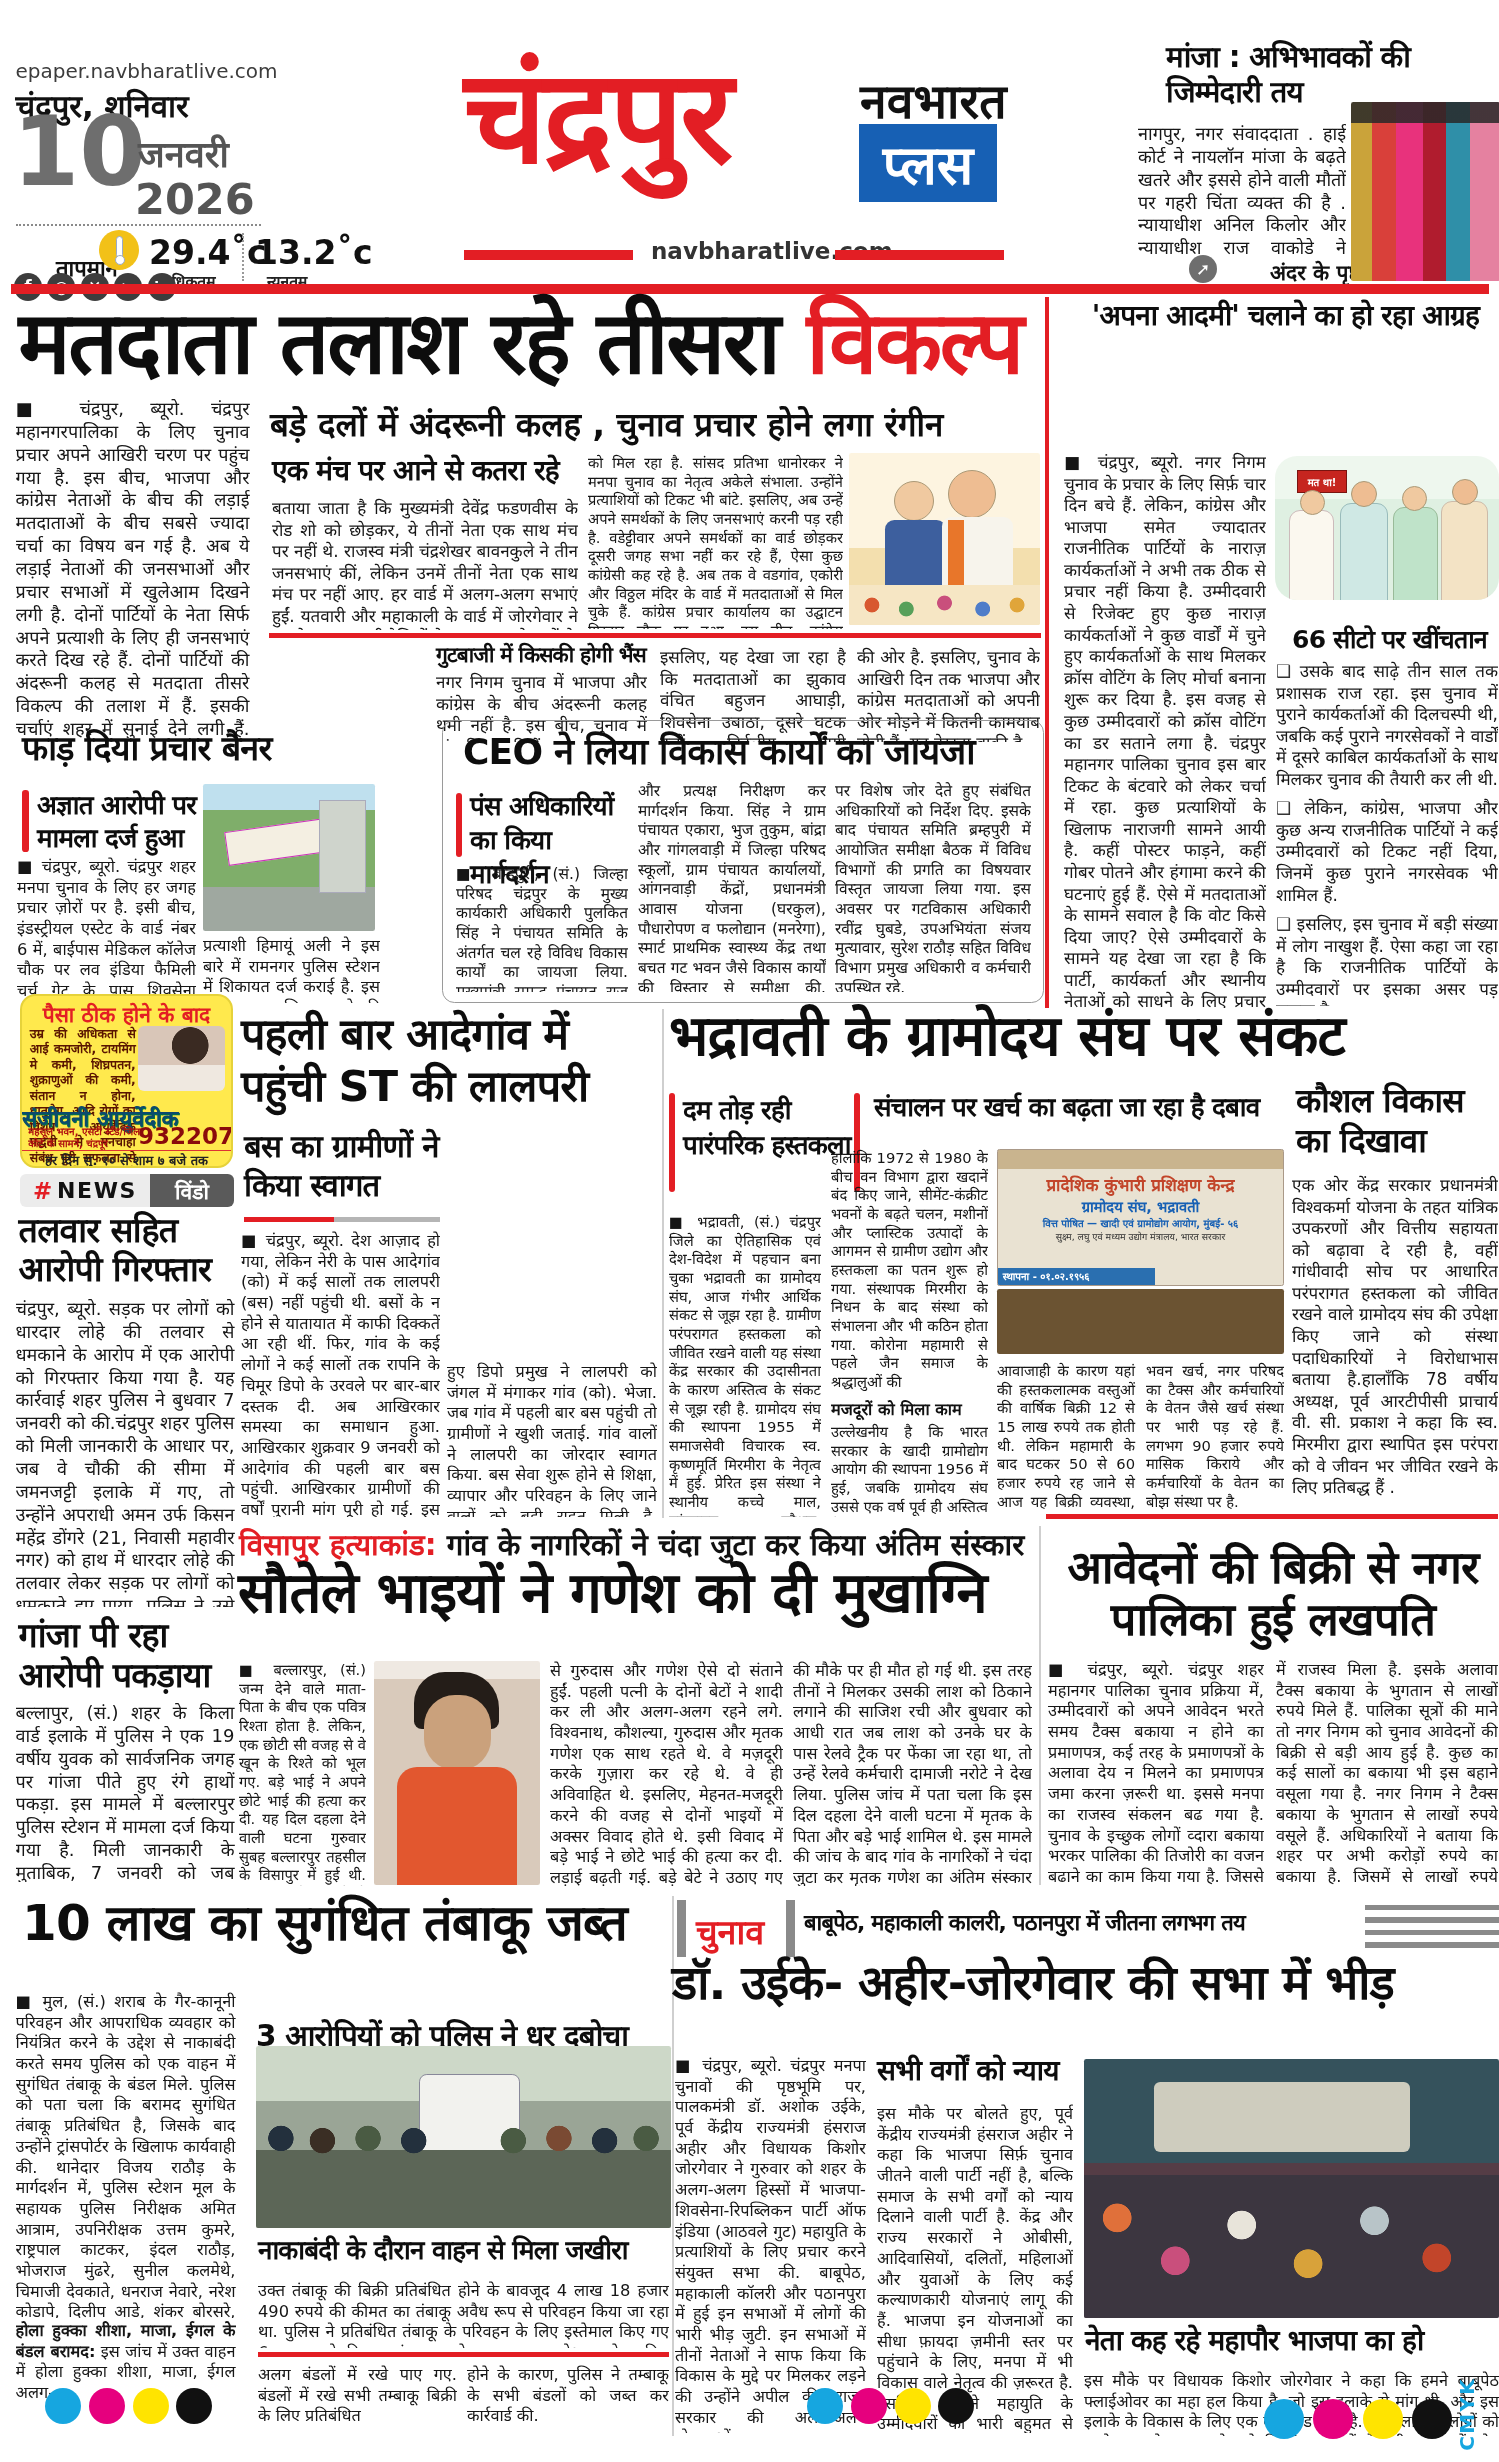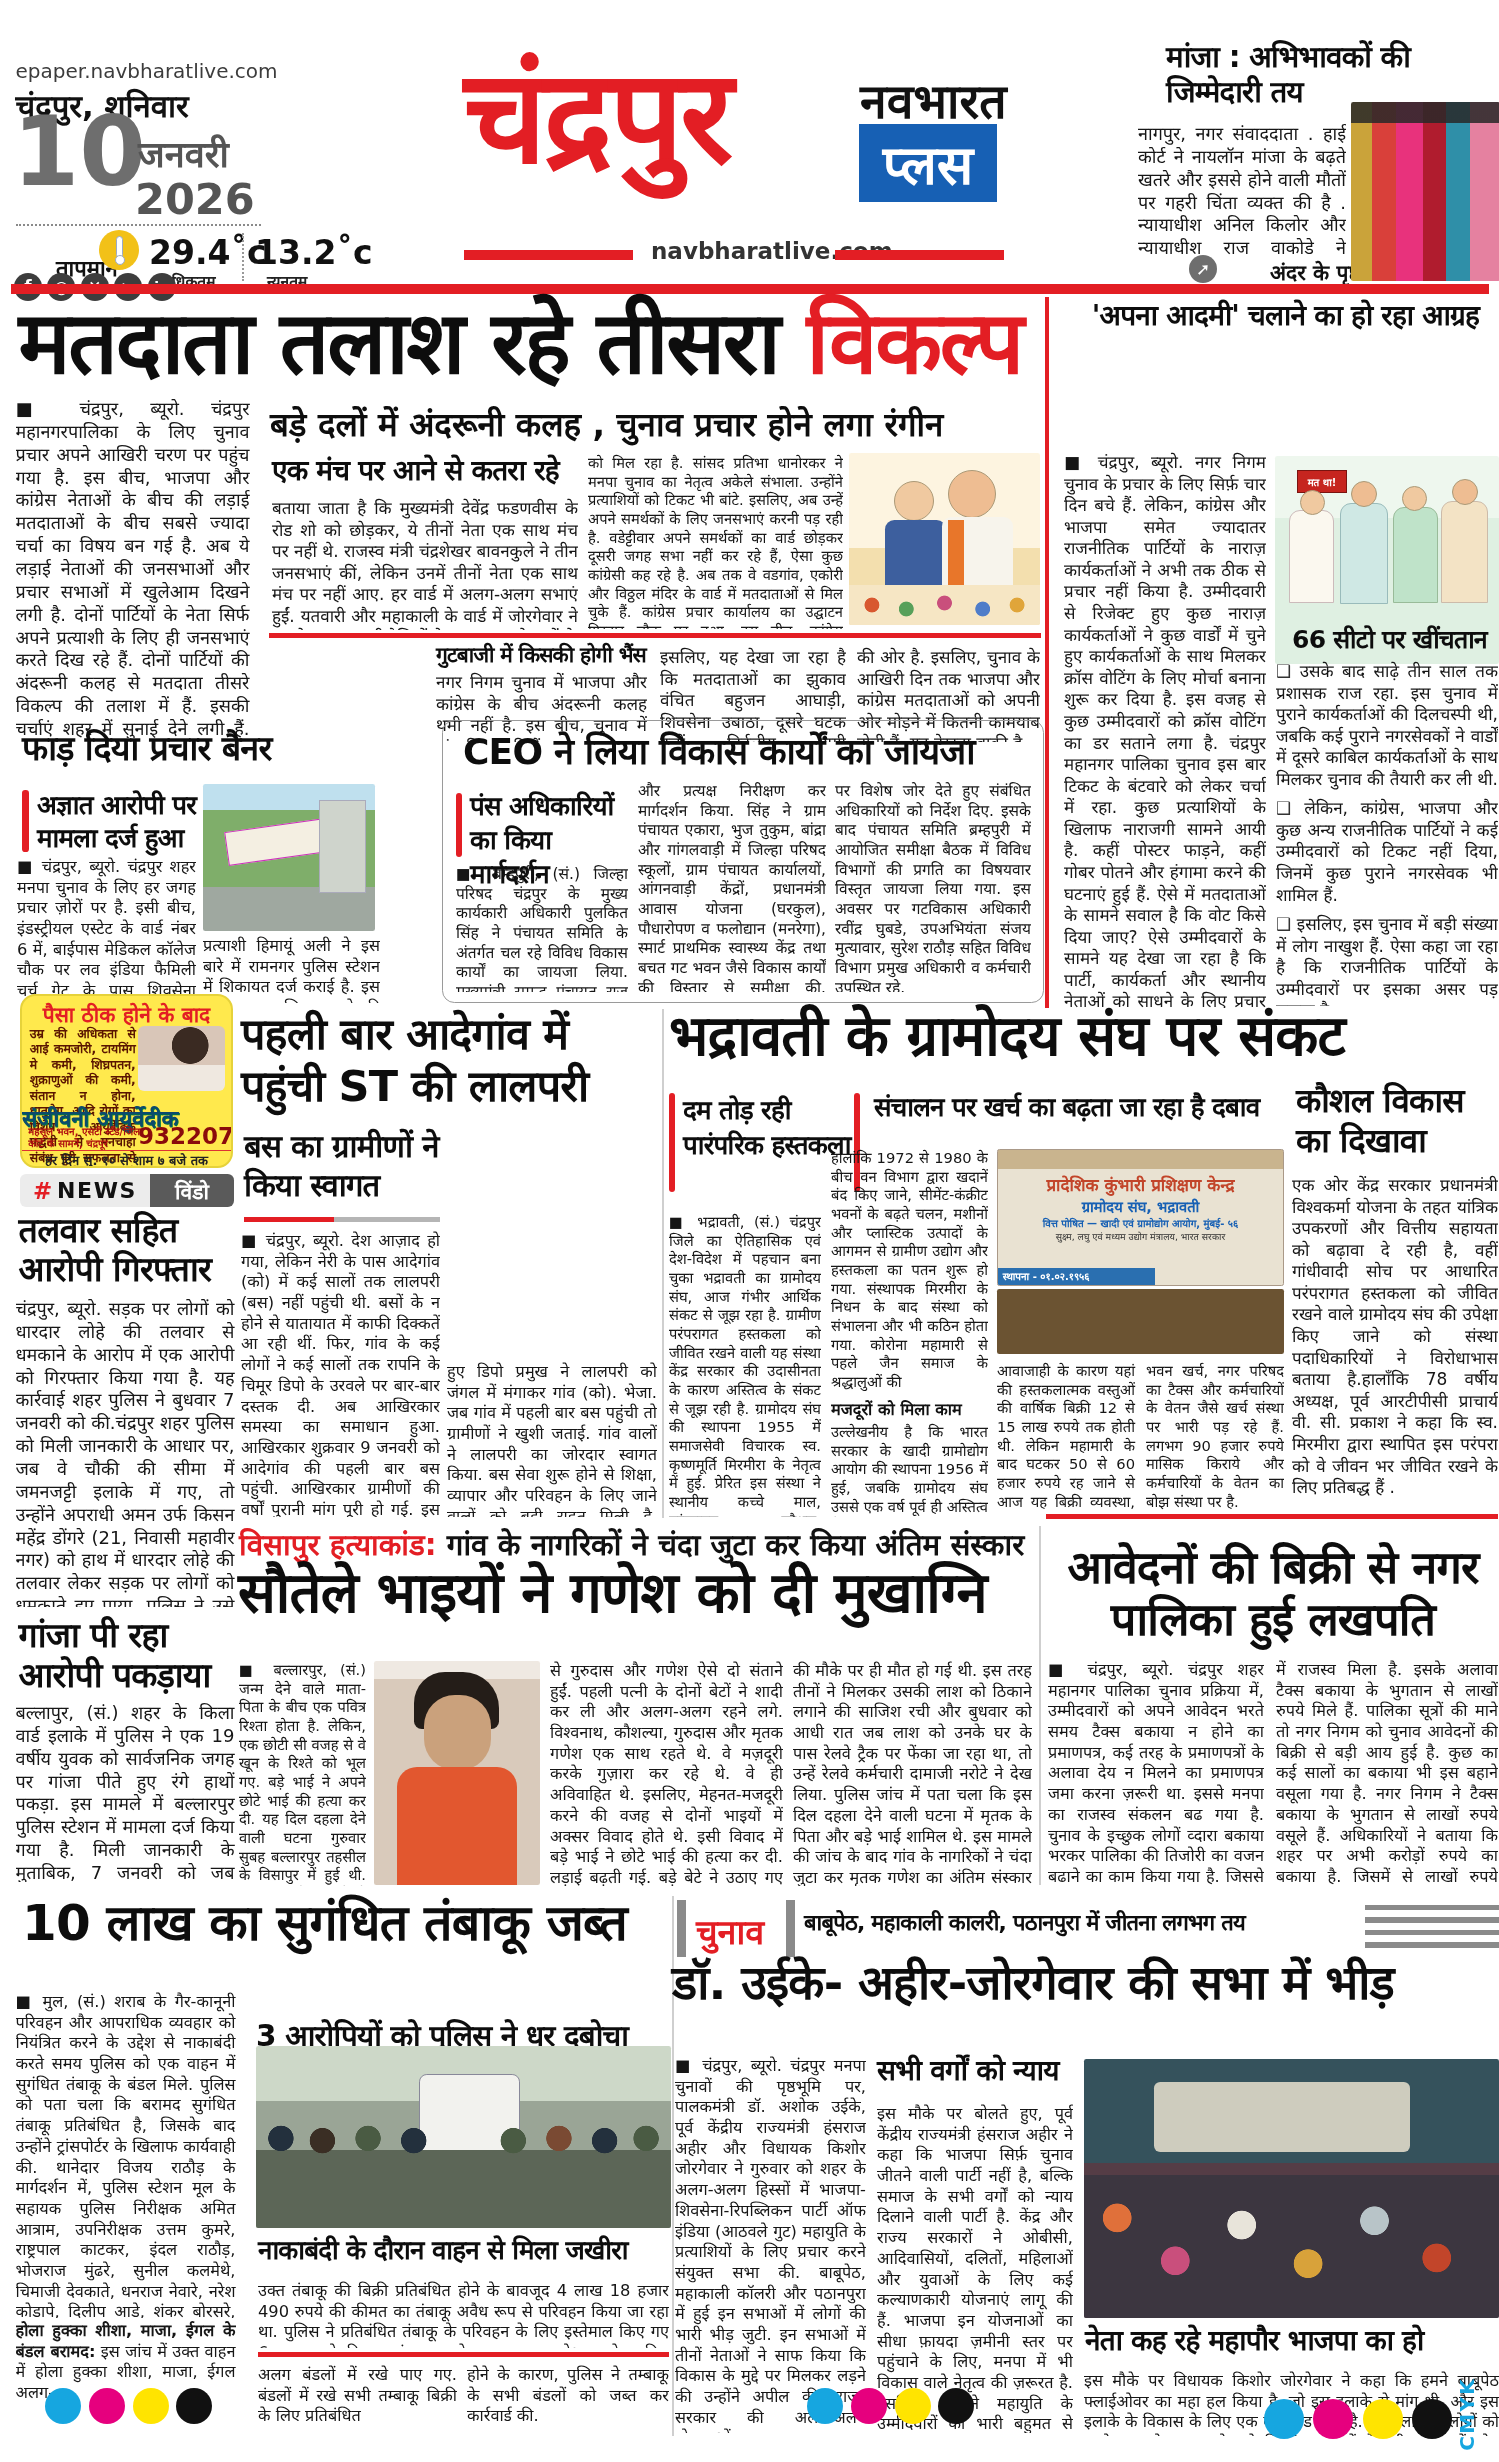--- a/index.html
+++ b/index.html
@@ -99,21 +99,21 @@
   <div class="abs hl" style="left:436px;top:644px;font-size:21px;">गुटबाजी में किसकी होगी भैंस</div>
   <div class="abs body j clip" style="left:436px;top:672px;width:211px;height:70px;font-size:17px;">नगर निगम चुनाव में भाजपा और कांग्रेस के बीच अंदरूनी कलह थमी नहीं है. इस बीच, चुनाव में पांच दिन बाकी हैं.</div>
   <div class="abs body j clip" style="left:660px;top:647px;width:186px;height:95px;font-size:17px;">इसलिए, यह देखा जा रहा है कि मतदाताओं का झुकाव वंचित बहुजन आघाड़ी, शिवसेना उबाठा, दूसरे घटक दलों, निर्दलीय, बागी उम्मीदवारों को चुनने</div>
   <div class="abs body j clip" style="left:857px;top:647px;width:183px;height:95px;font-size:17px;">की ओर है. इसलिए, चुनाव के आखिरी दिन तक भाजपा और कांग्रेस मतदाताओं को अपनी ओर मोड़ने में कितनी कामयाब होती हैं, यह देखना बाकी है.</div>
 
   <div class="abs rule-red" style="left:1045px;top:297px;width:3.9px;height:711px;"></div>
 
   <div class="abs hl" style="left:1073px;top:301px;width:425px;font-size:28px;text-align:center;">'अपना आदमी' चलाने का हो रहा आग्रह</div>
   <div class="abs body j clip" style="left:1064px;top:452px;width:202px;height:556px;font-size:17px;">■ चंद्रपुर, ब्यूरो.  नगर निगम चुनाव के प्रचार के लिए सिर्फ़ चार दिन बचे हैं. लेकिन, कांग्रेस और भाजपा समेत ज्यादातर राजनीतिक पार्टियों के नाराज़ कार्यकर्ताओं ने अभी तक ठीक से प्रचार नहीं किया है. उम्मीदवारी से रिजेक्ट हुए कुछ नाराज़ कार्यकर्ताओं ने कुछ वार्डों में चुने हुए कार्यकर्ताओं के साथ मिलकर क्रॉस वोटिंग के लिए मोर्चा बनाना शुरू कर दिया है. इस वजह से कुछ उम्मीदवारों को क्रॉस वोटिंग का डर सताने लगा है. चंद्रपुर महानगर पालिका चुनाव इस बार टिकट के बंटवारे को लेकर चर्चा में रहा. कुछ प्रत्याशियों के खिलाफ नाराजगी सामने आयी है. कहीं पोस्टर फाड़ने, कहीं गोबर पोतने और हंगामा करने की घटनाएं हुई हैं. ऐसे में मतदाताओं के सामने सवाल है कि वोट किसे दिया जाए? ऐसे उम्मीदवारों के सामने यह देखा जा रहा है कि पार्टी, कार्यकर्ता और स्थानीय नेताओं को साधने के लिए प्रचार जोरों पर है. चंद्रपुर नगर निगम के चुनाव 2017 में हुए थे.</div>
 
-  <div class="ph" style="left:1275px;top:456px;width:224px;height:208px;background:linear-gradient(180deg,#eef7ee 0 30%,#dff0e2 30% 100%);">
+  <div class="ph" style="left:1275px;top:456px;width:224px;height:144px;background:linear-gradient(180deg,#eef7ee 0 30%,#dff0e2 30% 100%);border-radius:22px;">
     <div class="abs capcenter" style="left:22px;top:14px;width:50px;height:23px;background:#c6251f;color:#fff;font-size:10px;font-weight:700;border:1.6px solid #7a1410;">मत था!</div>
     <div class="abs" style="left:14px;top:54px;width:45px;height:93px;background:#fbf8ef;border-radius:11px 11px 0 0;border:1.6px solid #cbb;"></div>
     <div class="abs" style="left:65px;top:47px;width:48px;height:101px;background:#cfe8e4;border-radius:11px 11px 0 0;border:1.6px solid #9bb;"></div>
     <div class="abs" style="left:118px;top:51px;width:45px;height:96px;background:#bfe3c9;border-radius:11px 11px 0 0;border:1.6px solid #9b9;"></div>
     <div class="abs" style="left:166px;top:45px;width:47px;height:102px;background:#f3e3c5;border-radius:11px 11px 0 0;border:1.6px solid #cba;"></div>
     <div class="abs circle" style="left:25px;top:34px;width:25px;height:25px;background:#f0c9a0;border:1.6px solid #a97;"></div>
     <div class="abs circle" style="left:76px;top:25px;width:26px;height:26px;background:#eebd92;border:1.6px solid #a97;"></div>
     <div class="abs circle" style="left:127px;top:29.5px;width:25px;height:25px;background:#f0c9a0;border:1.6px solid #a97;"></div>
     <div class="abs circle" style="left:177px;top:23px;width:26px;height:26px;background:#eebd92;border:1.6px solid #a97;"></div>
   </div>

